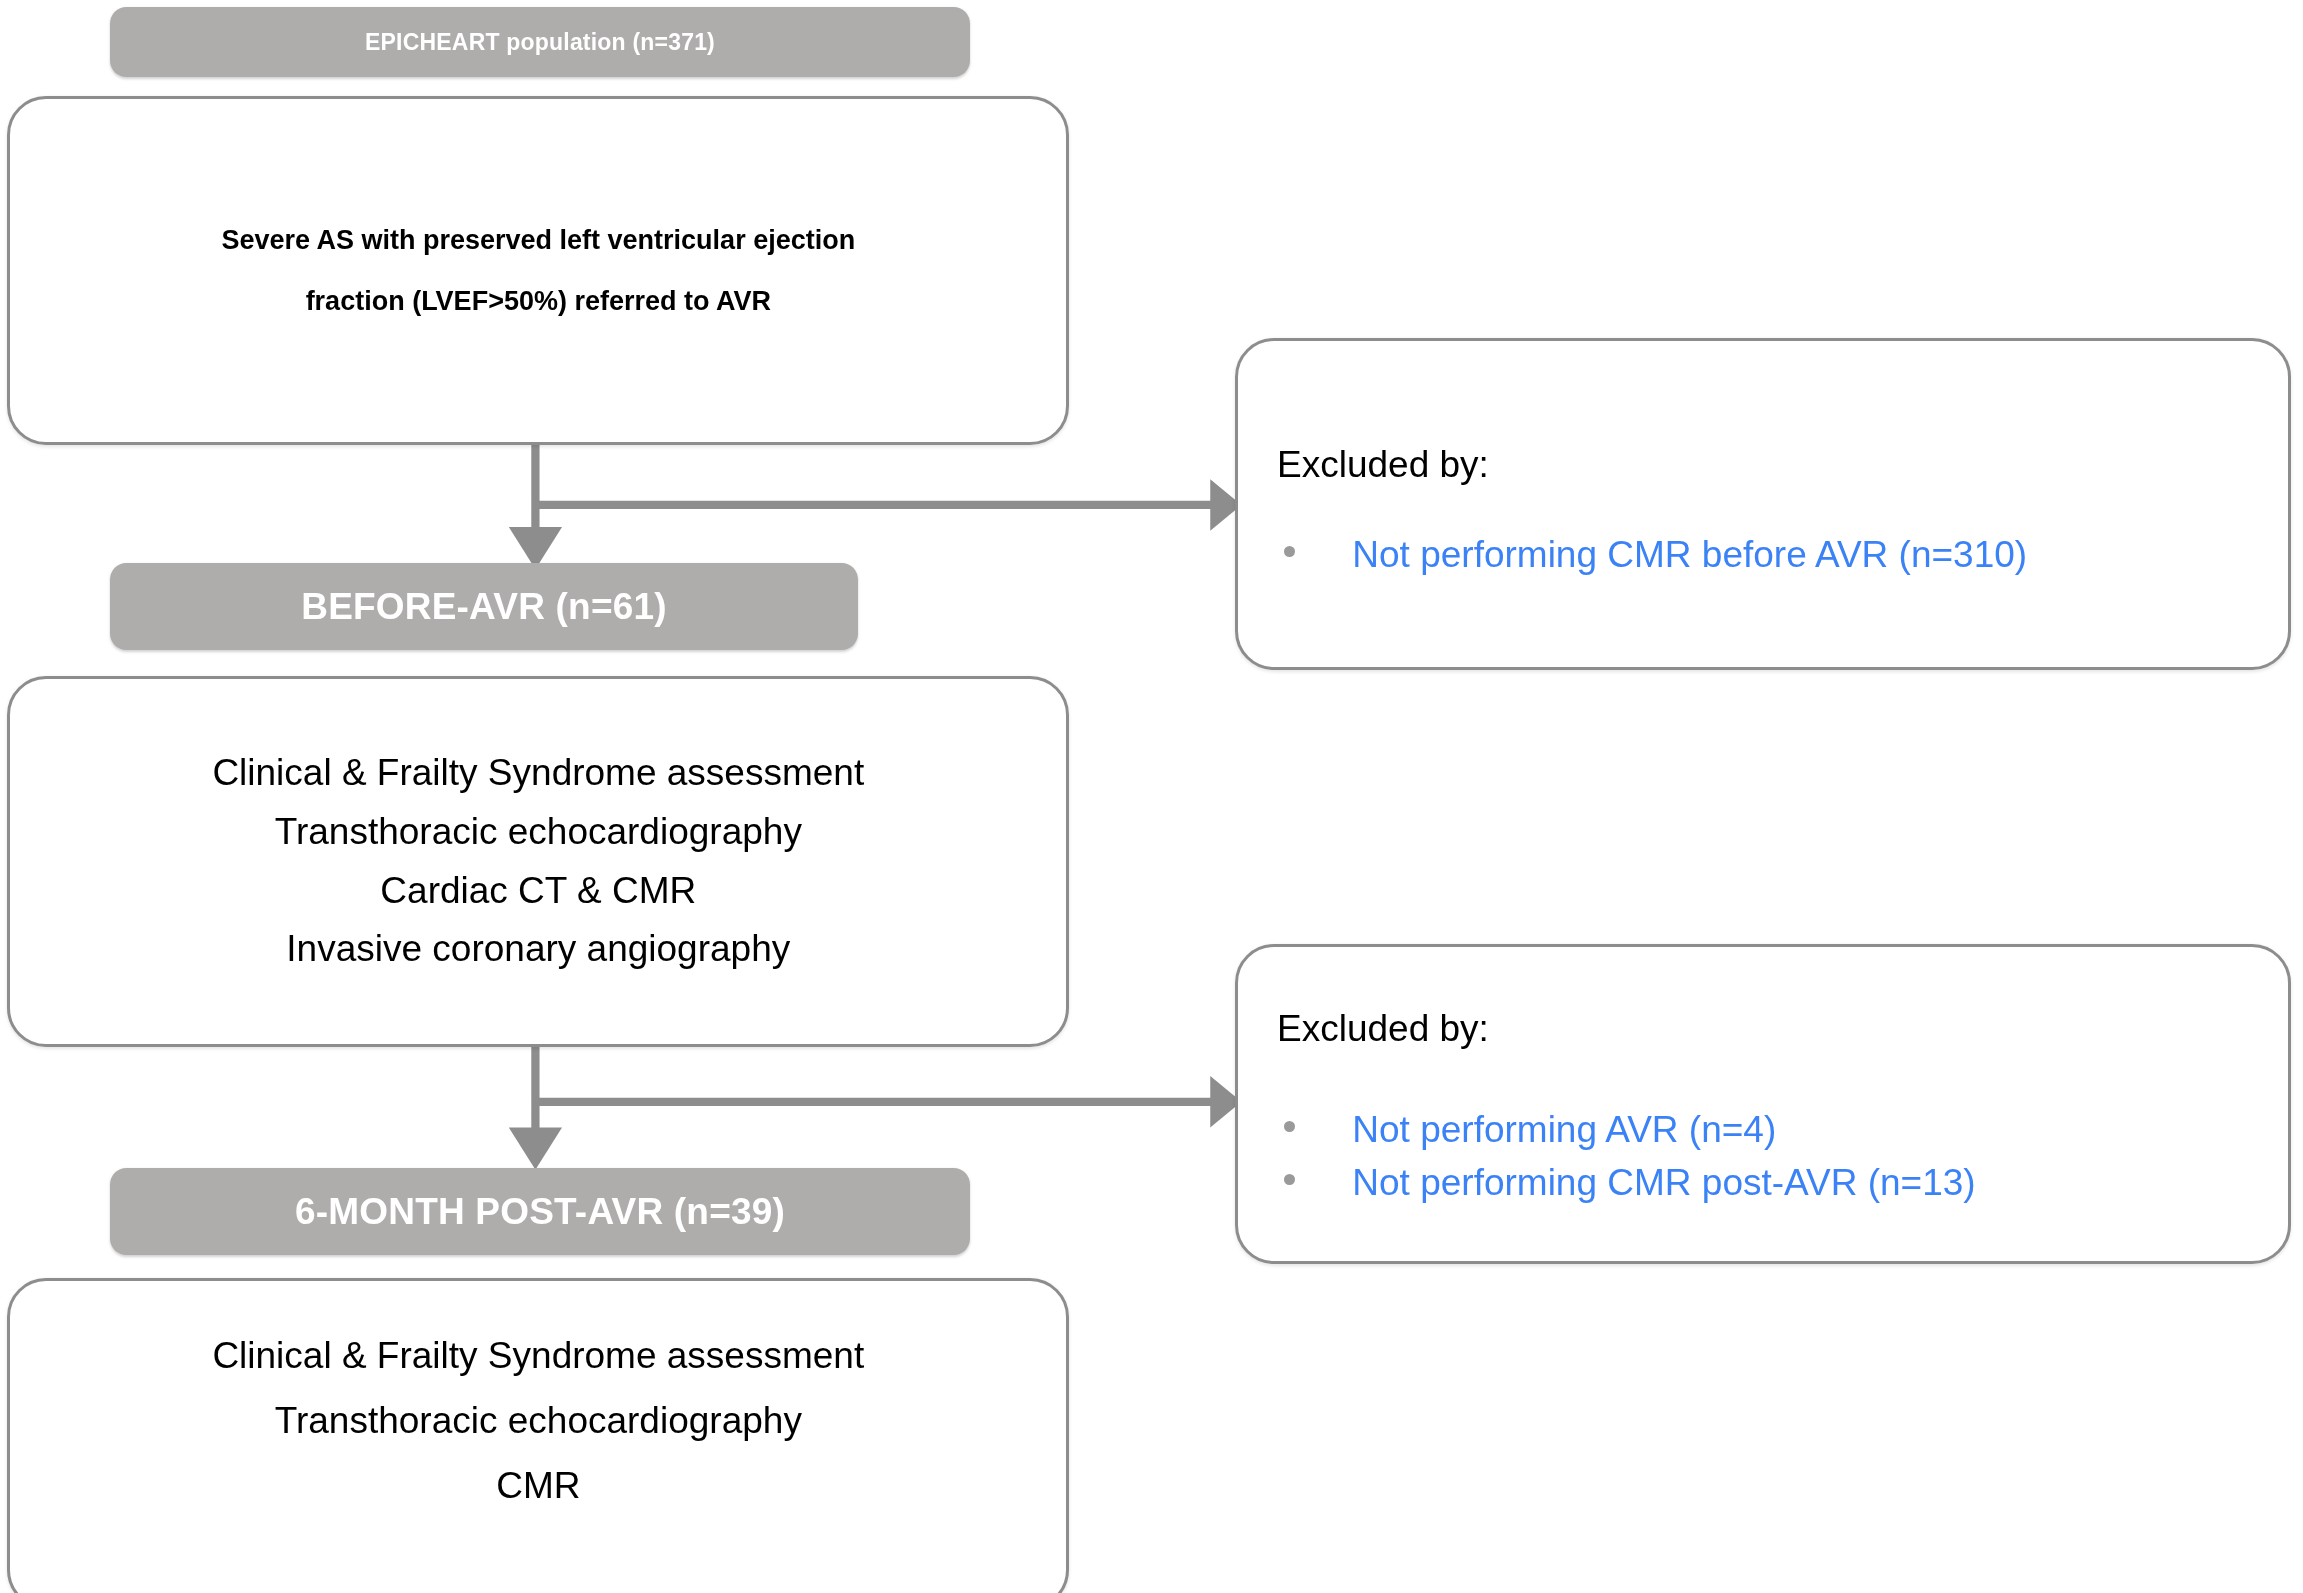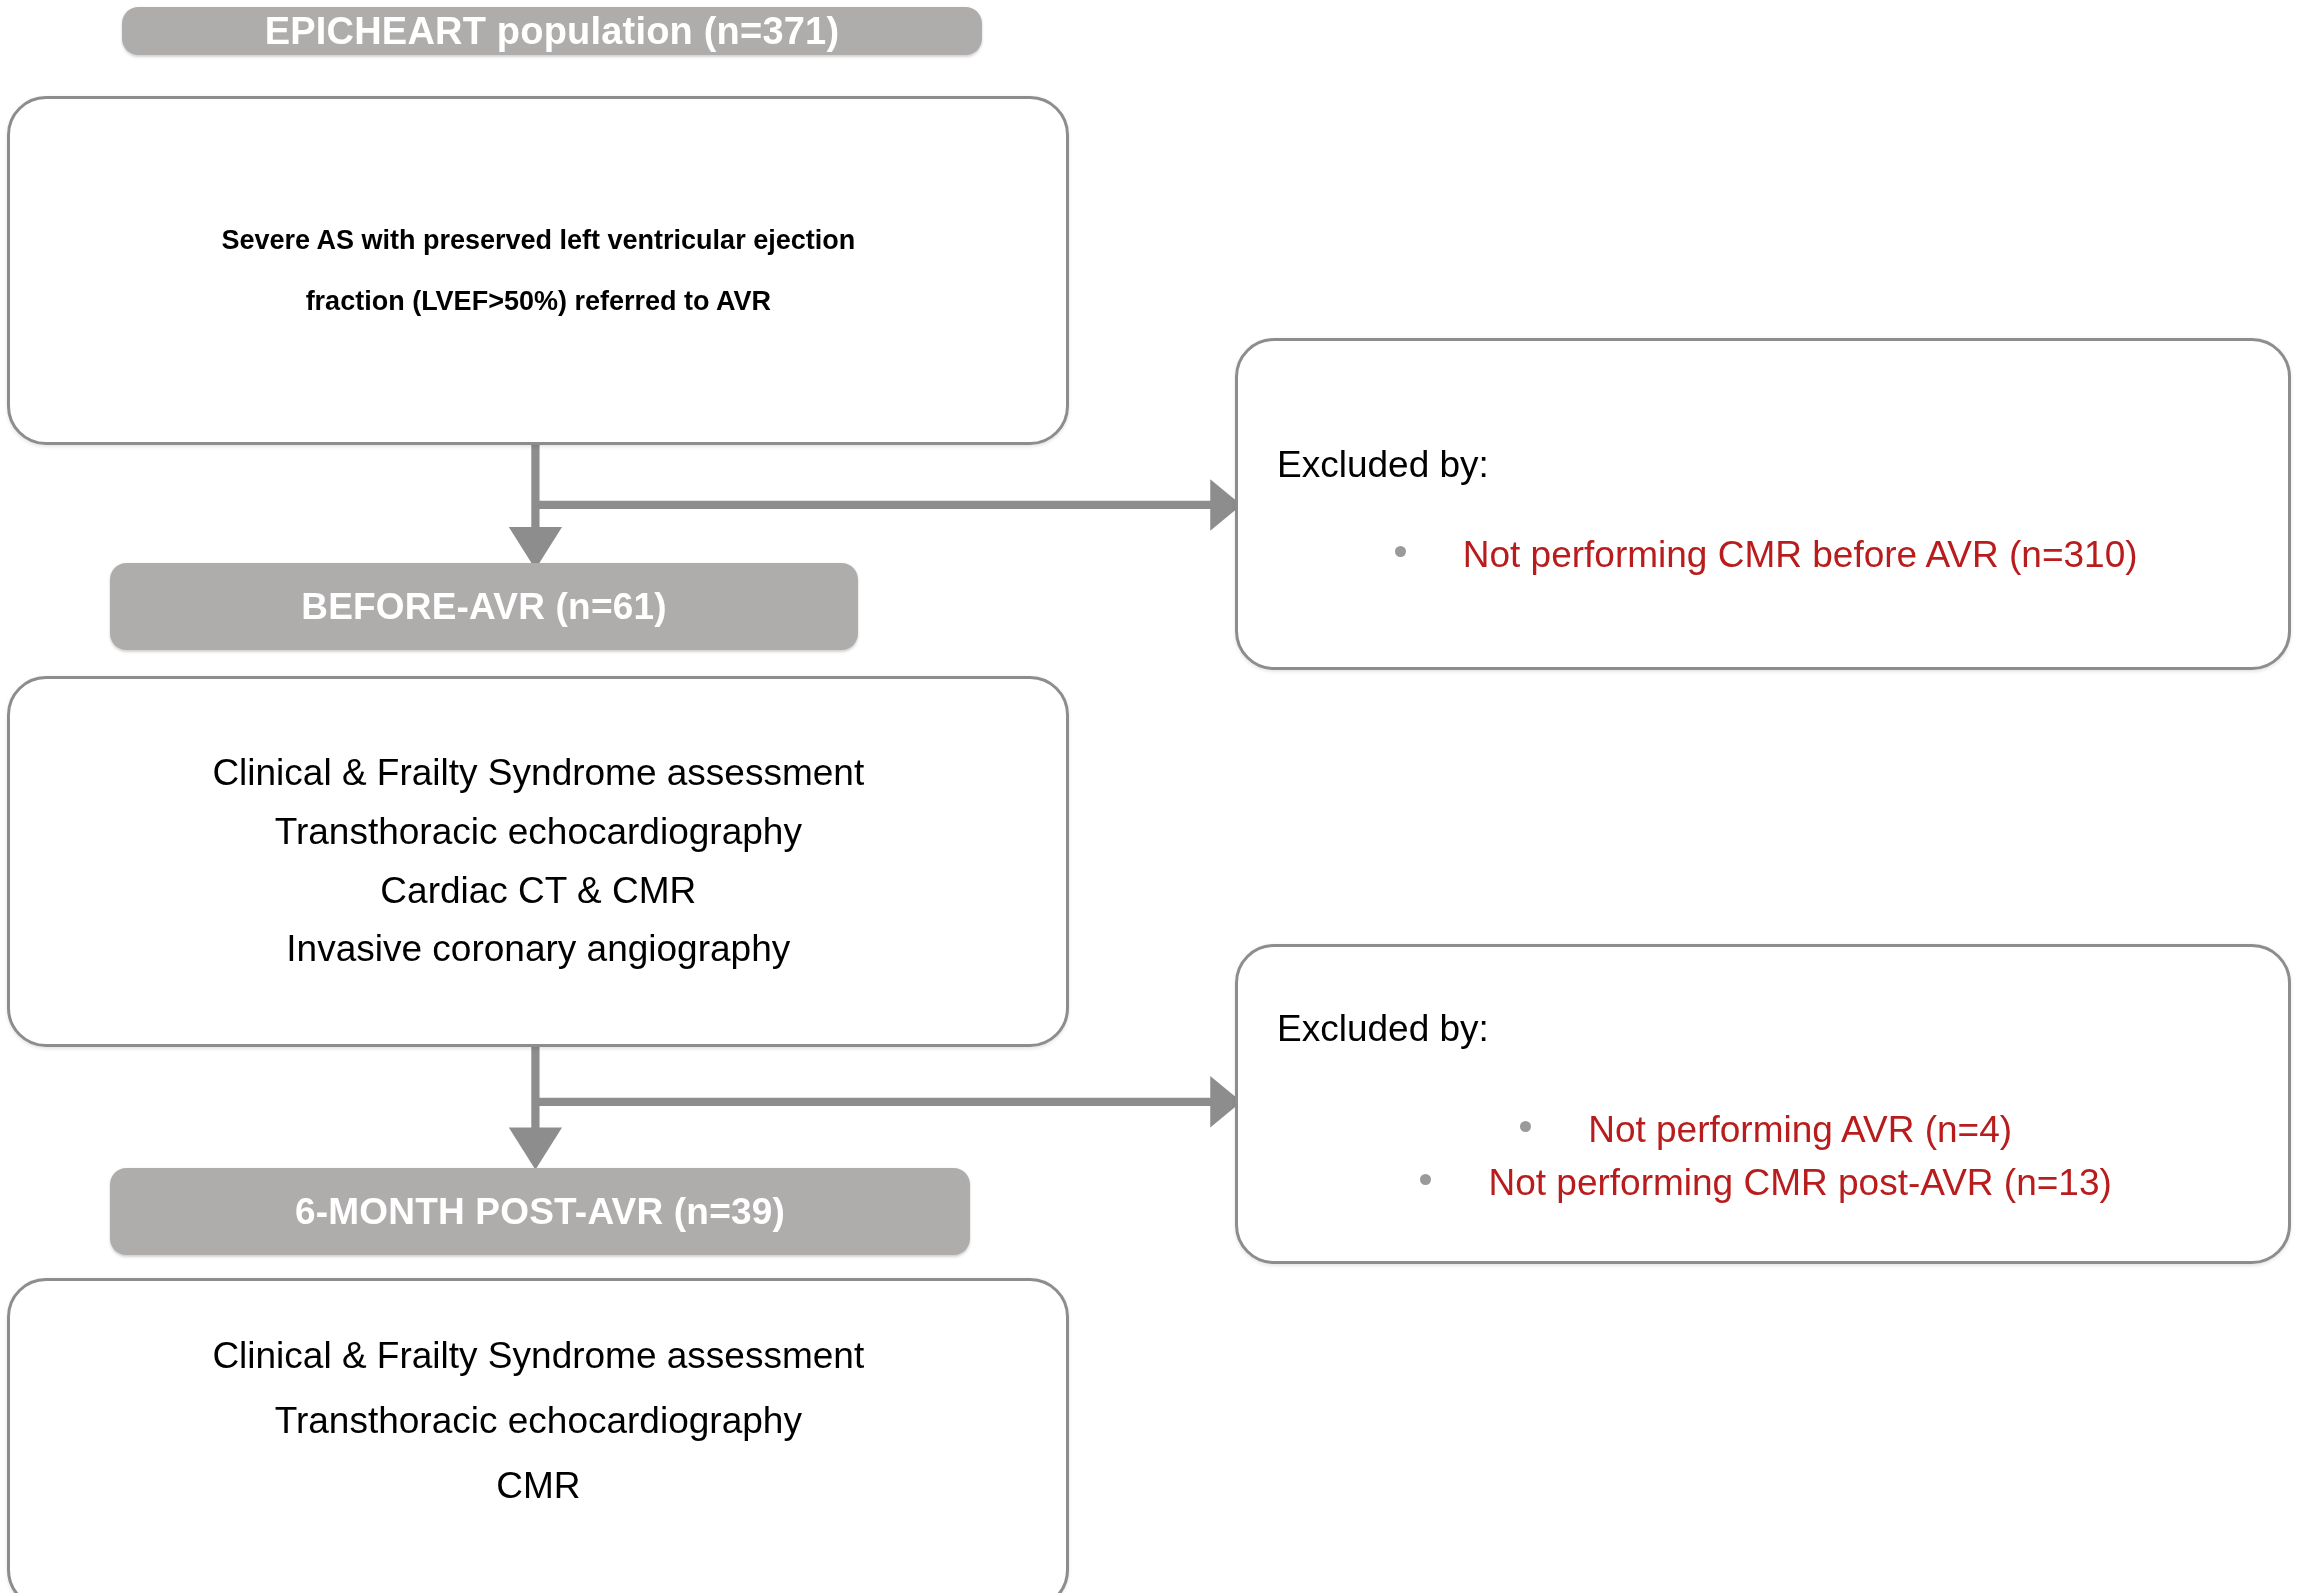--- a/index.html
+++ b/index.html
@@ -79,22 +79,21 @@
   }
   .excl-list {
     display: flex;
     flex-direction: column;
     gap: 11px;
   }
   .excl-item {
     display: flex;
     align-items: baseline;
     font-size: 37px;
-    color: #b91c1c;
-    justify-content: center;
+    color: #3b82f6;
   }
   .excl-bullet {
     width: 11px;
     height: 11px;
     border-radius: 50%;
     background: #9a9a9a;
     flex: none;
     margin-right: 57px;
     position: relative;
     top: -9.2px;
@@ -131,21 +130,21 @@
     <g fill="#8d8d8d">
 
       <polygon points="554,574 612,574 583,620"></polygon>
       <polygon points="554,1228 612,1228 583,1274"></polygon>
 
       <polygon points="1318,522 1318,578 1352,550"></polygon>
       <polygon points="1318,1172 1318,1228 1352,1200"></polygon>
     </g>
   </svg>
 
-  <div class="stage-header" style="left:110px; top:7.3px; width:860px; height:48px; font-size:38px;margin-left:12px;">EPICHEART population (n=371)</div>
+  <div class="stage-header" style="left:110px; top:7.3px; width:860px; height:70px; font-size:23px;">EPICHEART population (n=371)</div>
 
   <div class="box" style="left:7.3px; top:96px; width:1062px; height:349px;">
     <div class="box-inner" style="padding:0 39px; gap:33px;">
       <div class="line bold">Severe AS with preserved left ventricular ejection</div>
       <div class="line bold">fraction (LVEF&gt;50%) referred to AVR</div>
     </div>
   </div>
 
   <div class="box" style="left:1235px; top:338px; width:1056px; height:332px;">
     <div class="excl-inner">

